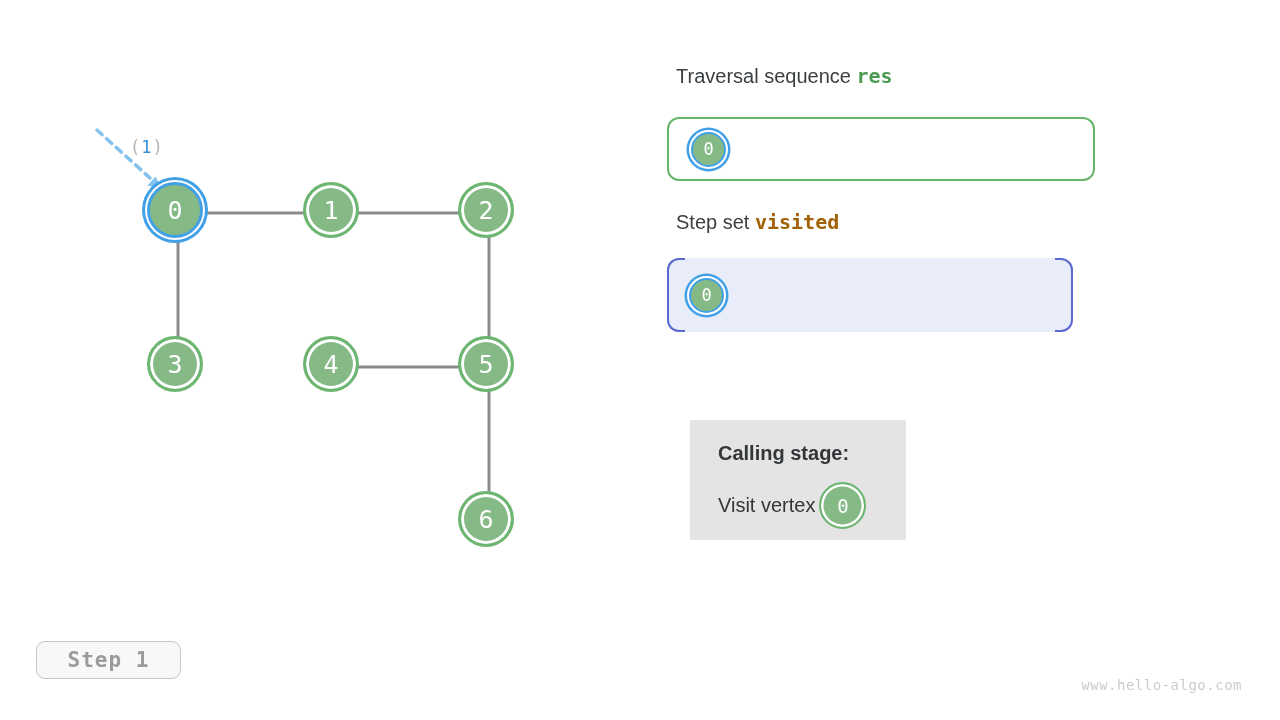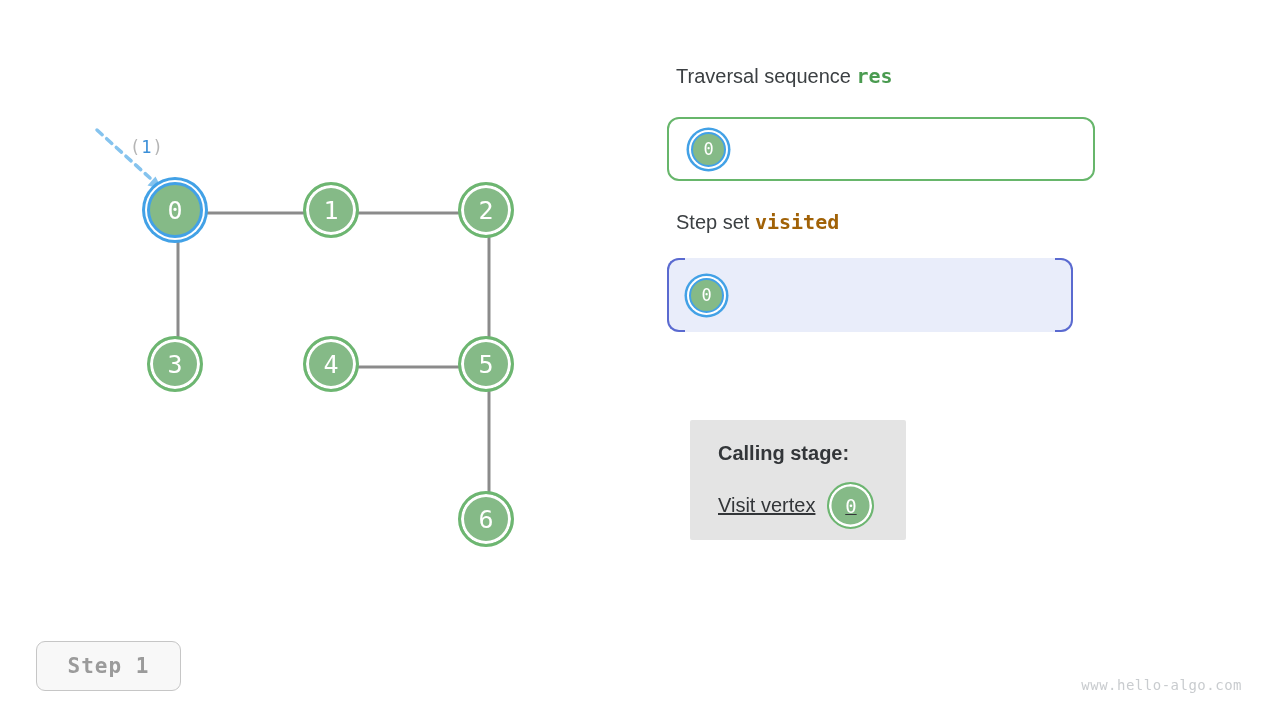--- a/index.html
+++ b/index.html
@@ -73,31 +73,31 @@
     display:flex;align-items:center;justify-content:center;
   }
 
   .calling-box{
     position:absolute;left:670px;top:420px;width:216px;height:120px;
     background:#e4e4e4;border-radius:2px;box-sizing:border-box;
     padding:22px 0 0 28px;
     margin-left:20px;
   }
   .calling-title{font-size:20px;font-weight:bold;color:#333639;}
-  .calling-row{display:flex;align-items:center;gap:12px;margin-top:17px;font-size:20px;color:#333639;text-decoration:underline;}
+  .calling-row{display:flex;align-items:center;gap:4px;margin-top:17px;font-size:20px;color:#333639;}
   .cnode{
     width:43px;height:43px;border-radius:50%;
     background:#85ba87;border:2.5px solid #6db671;
     box-shadow:inset 0 0 0 2.5px #ffffff;
     color:#fff;font:19px "DejaVu Sans Mono",monospace;
     display:flex;align-items:center;justify-content:center;flex:0 0 auto;
   }
 
   .step-chip{
-    position:absolute;left:36px;top:641px;width:145px;height:50px;
+    position:absolute;left:36px;top:641px;width:145px;height:38px;
     background:#f8f8f8;border:1.5px solid #c6c6c6;border-radius:9px;
     display:flex;align-items:center;justify-content:center;
     font-family:"DejaVu Sans Mono",monospace;font-weight:bold;font-size:21px;
     color:#9b9b9b;letter-spacing:1px;box-sizing:border-box;
   }
 
   .watermark{
     position:absolute;right:38px;top:677px;
     font:14px "DejaVu Sans Mono",monospace;color:#c9cccf;letter-spacing:0.5px;text-align:center;
   }

